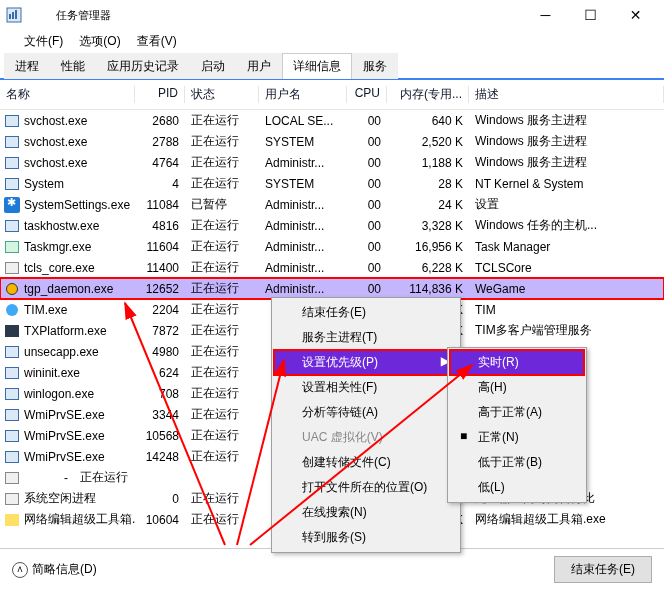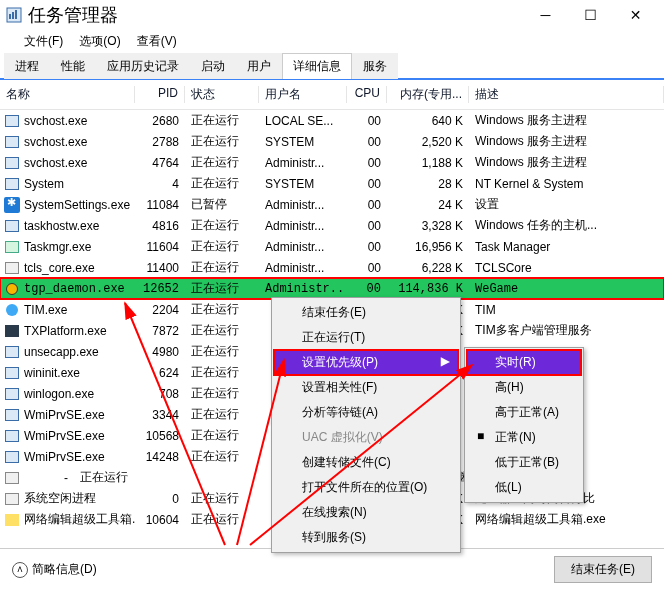--- a/index.html
+++ b/index.html
@@ -1,19 +1,19 @@
 <!DOCTYPE html>
 <html><head>
 <meta charset="utf-8">
 <style>
 * { box-sizing: border-box; margin: 0; padding: 0; }
 body { font-family: "Microsoft YaHei", "Segoe UI", sans-serif; font-size: 12px; background: #fff; color: #000; width: 664px; height: 590px; overflow: hidden; position: relative; }
 .titlebar { display: flex; align-items: center; height: 30px; padding: 0 6px; }
 .titlebar .app-icon { width: 16px; height: 16px; margin-right: 6px; }
-.titlebar .title { flex: 1; font-size: 18px; }
+.titlebar .title { flex: 1; font-size: 11px; margin-left: 28px; }
 .win-btns { display: flex; gap: 0; }
 .win-btn { width: 45px; height: 28px; display: flex; align-items: center; justify-content: center; font-size: 14px; color: #000; }
 .menubar { display: flex; gap: 0; height: 22px; padding: 0 16px; }
 .menubar .mitem { padding: 3px 8px; font-size: 12px; }
 .tabs { display: flex; border-bottom: 2px solid #3b82f6; padding-left: 4px; }
 .tab { padding: 4px 10px; font-size: 12px; border: 1px solid transparent; border-bottom: none; position: relative; top: 1px; background: #f0f0f0; margin-right: 0; }
 .tab.active { border-color: #ccc; background: #fff; }
 .headers { display: flex; border-bottom: 1px solid #e5e5e5; font-size: 12px; color: #0f172a; padding: 6px 0; }
 .hcol { border-right: 1px solid #e5e5e5; padding: 0 6px; }
 .c-name { width: 135px; }
@@ -26,21 +26,21 @@
 .rows { position: relative; }
 .row { display: flex; height: 21px; align-items: center; font-size: 12px; }
 .row .icon { width: 16px; height: 16px; margin-left: 4px; margin-right: 4px; display: inline-flex; align-items: center; justify-content: center; }
 .row .name { width: 111px; overflow: hidden; white-space: nowrap; }
 .row .pid { width: 50px; text-align: right; padding-right: 6px; }
 .row .stat { width: 74px; padding-left: 6px; }
 .row .user { width: 88px; padding-left: 6px; overflow: hidden; white-space: nowrap; }
 .row .cpu { width: 40px; text-align: right; padding-right: 6px; }
 .row .mem { width: 82px; text-align: right; padding-right: 6px; }
 .row .desc { flex: 1; padding-left: 6px; overflow: hidden; white-space: nowrap; }
-.row.selected { background: #22c55e; font-family: Liberation Mono, monospace; }
+.row.selected { background: #c4b5fd; }
 .red-box { outline: 2px solid #f00; outline-offset: -1px; }
 .ctx { position: absolute; background: #f0f0f0; border: 1px solid #a0a0a0; box-shadow: 2px 2px 4px rgba(0,0,0,0.25); font-size: 12px; padding: 2px; z-index: 10; }
 .ctx .ci { padding: 4px 28px 4px 28px; white-space: nowrap; position: relative; }
 .ctx .ci.hl { background: #6d28d9; color: #fff; }
 .ctx .ci.disabled { color: #888; }
 .ctx .ci .arrow { position: absolute; right: 8px; }
 .ctx .ci .bullet { position: absolute; left: 10px; }
 .footer { position: absolute; bottom: 0; left: 0; right: 0; height: 42px; border-top: 1px solid #ccc; display: flex; align-items: center; padding: 0 12px; }
 .footer .expand { display: flex; align-items: center; gap: 4px; }
 .footer .expand .circ { width: 16px; height: 16px; border: 1px solid #555; border-radius: 50%; display: flex; align-items: center; justify-content: center; font-size: 10px; }
@@ -340,32 +340,32 @@
       <span class="stat">正在运行</span>
       <span class="user"></span>
       <span class="cpu"></span>
       <span class="mem">K</span>
       <span class="desc">网络编辑超级工具箱.exe</span>
     </div>
   </div>
 
 <div class="ctx" style="left:271px; top:297px; width:190px;">
   <div class="ci">结束任务(E)</div>
-  <div class="ci">正在运行(T)</div>
+  <div class="ci">服务主进程(T)</div>
   <div class="ci hl red-box"><span>设置优先级(P)</span><span class="arrow">▶</span></div>
   <div class="ci">设置相关性(F)</div>
   <div class="ci">分析等待链(A)</div>
   <div class="ci disabled">UAC 虚拟化(V)</div>
   <div class="ci">创建转储文件(C)</div>
   <div class="ci">打开文件所在的位置(O)</div>
   <div class="ci">在线搜索(N)</div>
   <div class="ci">转到服务(S)</div>
 </div>
 
-<div class="ctx" style="left:464px; top:347px; width:120px;">
+<div class="ctx" style="left:447px; top:347px; width:140px;">
   <div class="ci hl red-box">实时(R)</div>
   <div class="ci">高(H)</div>
   <div class="ci">高于正常(A)</div>
   <div class="ci"><span class="bullet">■</span><span>正常(N)</span></div>
   <div class="ci">低于正常(B)</div>
   <div class="ci">低(L)</div>
 </div>
 
 <svg class="arrows" width="664" height="590">
   <defs>

